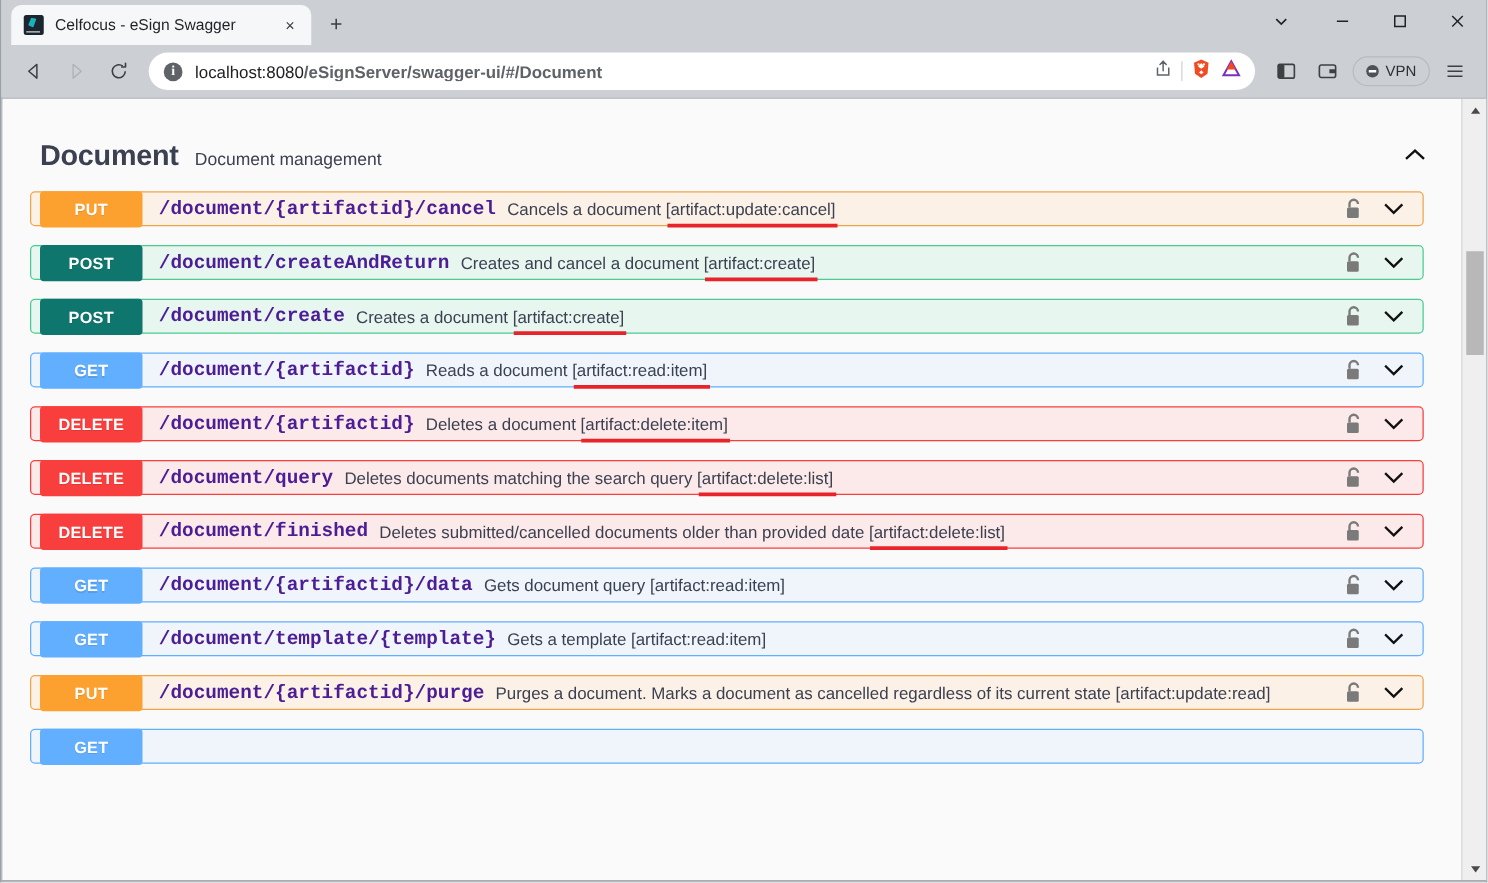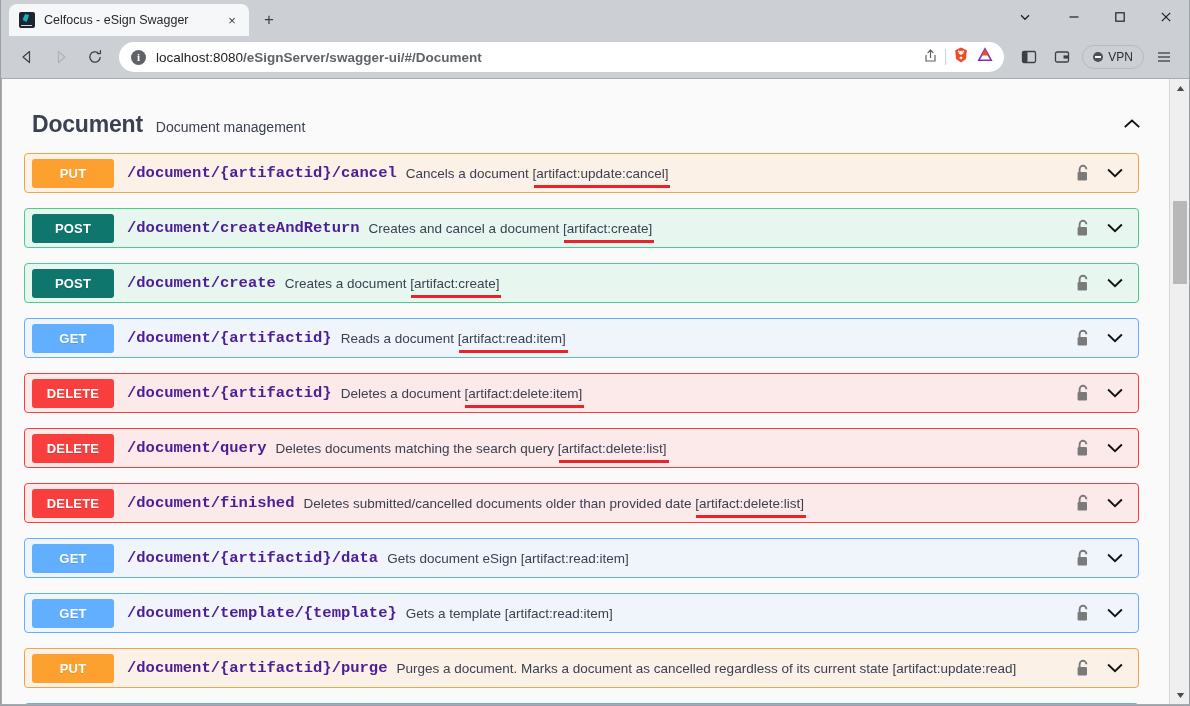--- a/index.html
+++ b/index.html
@@ -193,21 +193,21 @@
     margin-left: auto;
     width: 34px; height: 34px;
     display: flex; align-items: center; justify-content: center;
     color: #111;
   }
 
   .ops { padding: 0 30px 0 22px; }
 
   .op {
     display: flex; align-items: center;
-    height: 40px;
+    height: 28px;
     margin-bottom: 15px;
     border-radius: 4px;
     border: 1px solid;
     padding-right: 12px;
     position: relative;
   }
   .op .badge {
     width: 82px; height: 29px;
     margin-left: 7px;
     border-radius: 3px;
@@ -519,21 +519,21 @@
             </div>
             <div class="chev">
               <svg width="22" height="22" viewBox="0 0 22 22">
                 <path d="M4.8 8.2 L11 14.2 L17.2 8.2" fill="none" stroke="#111" stroke-width="1.9" stroke-linecap="square"></path>
               </svg>
             </div>
           </div>
           <div class="op m-get">
             <div class="badge">GET</div>
             <div class="path">/document/{artifactid}/data</div>
-            <div class="desc"><span>Gets document eSign </span><span>[artifact:read:item]</span></div>
+            <div class="desc"><span>Gets document query </span><span>[artifact:read:item]</span></div>
             <div class="spacer"></div>
             <div class="lock">
               <svg width="17" height="19" viewBox="0 0 17 19">
                 <path d="M4.6 8 L4.6 5.2 A3.4 3.4 0 0 1 11.4 5.2" fill="none" stroke="#7a7a7a" stroke-width="1.9"></path>
                 <rect x="2.6" y="8" width="9.4" height="8.4" rx="1.2" fill="#7a7a7a"></rect>
               </svg>
             </div>
             <div class="chev">
               <svg width="22" height="22" viewBox="0 0 22 22">
                 <path d="M4.8 8.2 L11 14.2 L17.2 8.2" fill="none" stroke="#111" stroke-width="1.9" stroke-linecap="square"></path>

